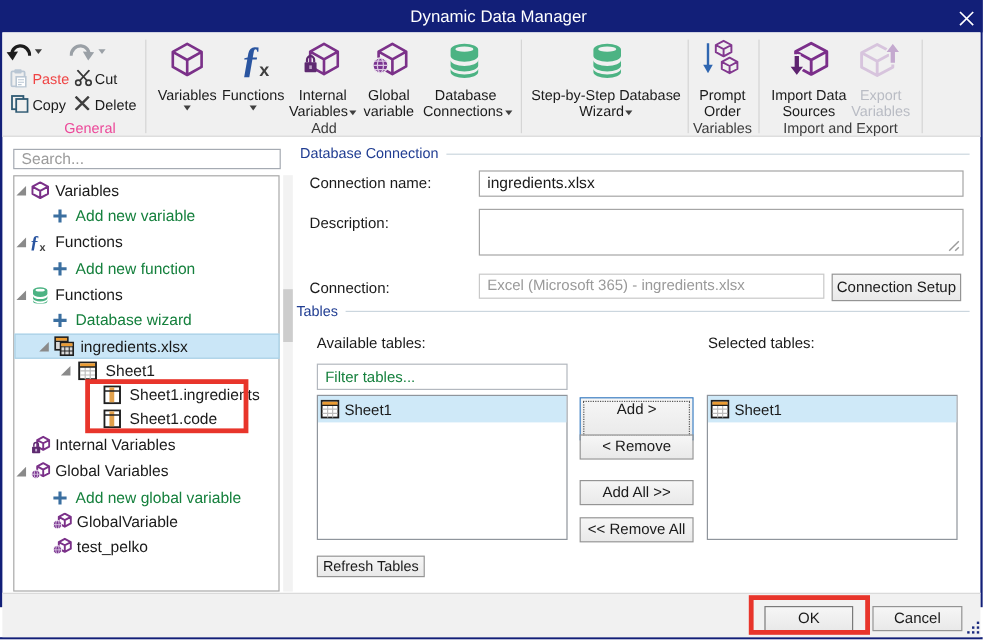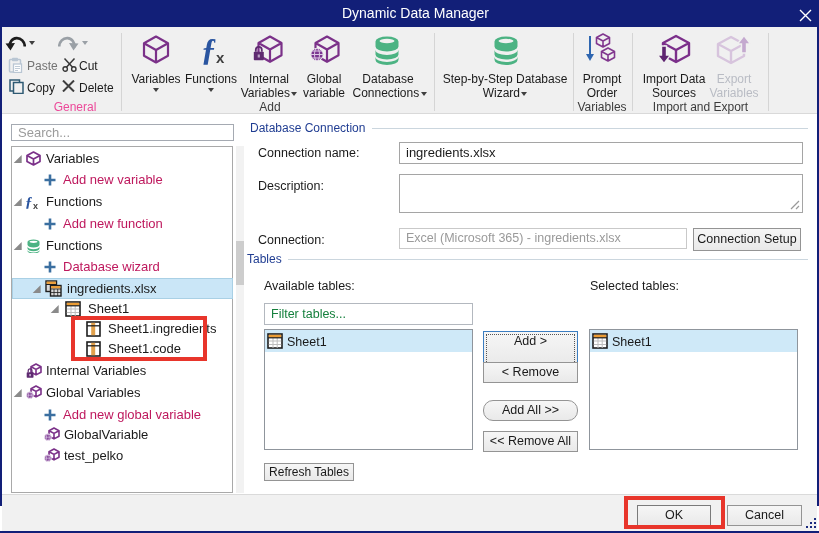--- a/index.html
+++ b/index.html
@@ -8,21 +8,21 @@
 .abs { position:absolute; }
 .lbl { position:absolute; font-size:12px; color:#1b1b1b; white-space:nowrap; }
 .plbl { position:absolute; font-size:12.5px; color:#1a1a1a; white-space:nowrap; }
 .ctr { text-align:center; }
 .dda { display:inline-block; width:0; height:0; border-left:3.5px solid transparent; border-right:3.5px solid transparent; border-top:4px solid #3f3f3f; vertical-align:middle; }
 .field { position:absolute; background:#fff; border:1px solid #a5a5a5; font-size:13px; color:#1a1a1a; padding-left:6px; }
 .btn { position:absolute; background:linear-gradient(#f6f6f6,#e9e9e9); border:1px solid #949494; font-size:12px; color:#1a1a1a; text-align:center; }
 .sect { position:absolute; font-size:12px; color:#203d92; }
 .rule { position:absolute; height:1px; background:#cbd6de; }
 .treetxt { position:absolute; font-size:13px; color:#1a1a1a; white-space:nowrap; }
-.gray { color:#be185d; }
+.gray { color:#15803d; }
 .redbox { position:absolute; border:4px solid #e8352b; }
 </style>
 </head>
 <body>
 
 <div class="abs" style="left:0;top:27;width:2px;height:506px;background:#121f78;"></div>
 <div class="abs" style="left:817px;top:27;width:2px;height:506px;background:#121f78;"></div>
 <div class="abs" style="left:0;top:531px;width:819px;height:2px;background:#121f78;"></div>
 
 <div class="abs" style="left:0;top:0;width:819px;height:27px;background:#121f78;"></div>
@@ -48,21 +48,21 @@
  <polygon points="20.5,8.5 11,8 15.5,15.5" fill="#9aa0a6"></polygon>
 </svg>
 <span class="dda abs" style="left:82px;top:41px;border-top-color:#9aa0a6;"></span>
 
 <svg class="abs" style="left:8px;top:57px;" width="15" height="16" viewBox="0 0 15 16">
  <rect x="1.5" y="2.5" width="11" height="12.5" rx="1" fill="none" stroke="#b9c6d3" stroke-width="1.5"></rect>
  <rect x="4" y="0.8" width="6" height="3.4" rx="0.8" fill="#b9c6d3"></rect>
  <rect x="5.5" y="7" width="8" height="8.5" fill="#fff" stroke="#b9c6d3" stroke-width="1.3"></rect>
  <path d="M7,9.5 h5 M7,11.5 h5 M7,13.5 h3" stroke="#b9c6d3" stroke-width="0.9"></path>
 </svg>
-<div class="lbl" style="left:27px;top:59px;color:#737373;">Paste</div>
+<div class="lbl" style="left:27px;top:59px;color:#ef4444;">Paste</div>
 <svg class="abs" style="left:62px;top:58px;" width="15" height="14" viewBox="0 0 15 14">
  <path d="M12.5,0.5 L4.2,9.5 M2.5,0.5 L10.8,9.5" stroke="#383838" stroke-width="1.5"></path>
  <circle cx="3.2" cy="11" r="2.2" fill="none" stroke="#383838" stroke-width="1.4"></circle>
  <circle cx="11.8" cy="11" r="2.2" fill="none" stroke="#383838" stroke-width="1.4"></circle>
 </svg>
 <div class="lbl" style="left:79px;top:59px;">Cut</div>
 <svg class="abs" style="left:9px;top:79px;" width="15" height="15" viewBox="0 0 15 15">
  <rect x="1" y="1" width="9.5" height="11" fill="#f0f0f0" stroke="#2f5a73" stroke-width="1.5"></rect>
  <rect x="4.5" y="3.5" width="9.5" height="11" fill="#f0f0f0" stroke="#2f5a73" stroke-width="1.5"></rect>
 </svg>
@@ -287,21 +287,21 @@
 <svg class="abs" style="left:267px;top:333px;" width="16" height="16" viewBox="0 0 16 16">
  <rect x="1" y="1" width="14" height="14" fill="#fff" stroke="#1f1f1f" stroke-width="1.6"></rect>
  <rect x="1.8" y="1.8" width="12.4" height="3" fill="#eb9c34"></rect>
  <path d="M1.8,8 h12.4 M1.8,11.5 h12.4 M6,5 v10 M10.2,5 v10" stroke="#bdbdbd" stroke-width="1"></path>
  <path d="M1,4.8 h14" stroke="#1f1f1f" stroke-width="1.2"></path>
 </svg>
 <div class="plbl" style="left:287px;top:335px;">Sheet1</div>
 
 <div class="btn" style="left:483px;top:331px;width:95px;height:36px;line-height:19px;border:1px solid #3b7dc1;outline:1px dotted #555;outline-offset:-4px;font-size:12.5px;">Add &gt;</div>
 <div class="btn" style="left:483px;top:362px;width:95px;height:21px;line-height:19px;font-size:12.5px;">&lt; Remove</div>
-<div class="btn" style="left:483px;top:400px;width:95px;height:21px;line-height:19px;font-size:12.5px;border-radius:10px;">Add All &gt;&gt;</div>
+<div class="btn" style="left:483px;top:400px;width:95px;height:21px;line-height:19px;font-size:12.5px;">Add All &gt;&gt;</div>
 <div class="btn" style="left:483px;top:431px;width:95px;height:21px;line-height:19px;font-size:12.5px;">&lt;&lt; Remove All</div>
 
 <div class="plbl" style="left:590px;top:279px;">Selected tables:</div>
 <div class="abs" style="left:589px;top:329px;width:209px;height:121px;background:#fff;border:1px solid #8f959c;"></div>
 <div class="abs" style="left:590px;top:330px;width:207px;height:22px;background:#cfe9f8;"></div>
 <svg class="abs" style="left:592px;top:333px;" width="16" height="16" viewBox="0 0 16 16">
  <rect x="1" y="1" width="14" height="14" fill="#fff" stroke="#1f1f1f" stroke-width="1.6"></rect>
  <rect x="1.8" y="1.8" width="12.4" height="3" fill="#eb9c34"></rect>
  <path d="M1.8,8 h12.4 M1.8,11.5 h12.4 M6,5 v10 M10.2,5 v10" stroke="#bdbdbd" stroke-width="1"></path>
  <path d="M1,4.8 h14" stroke="#1f1f1f" stroke-width="1.2"></path>

